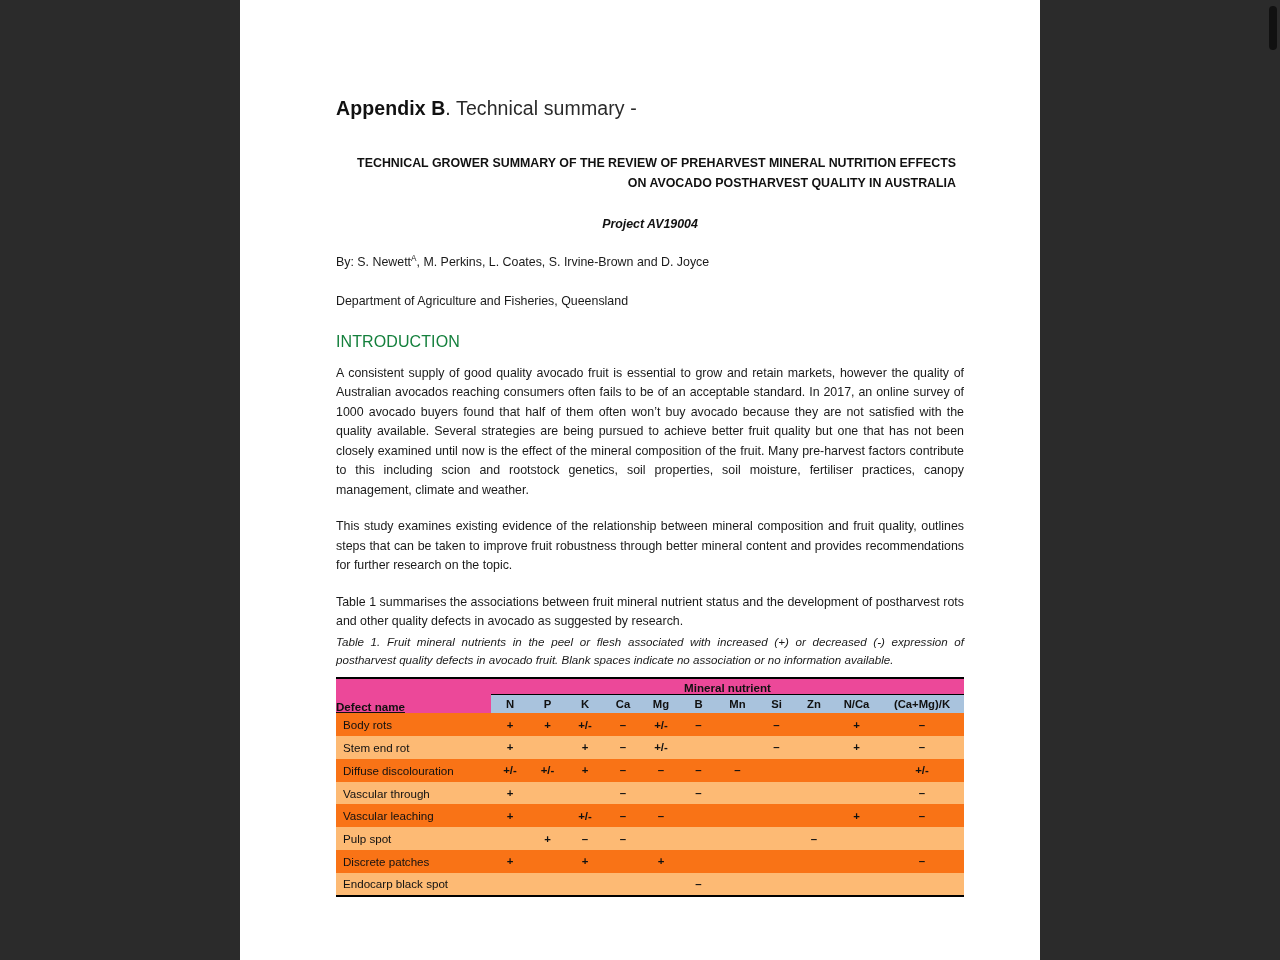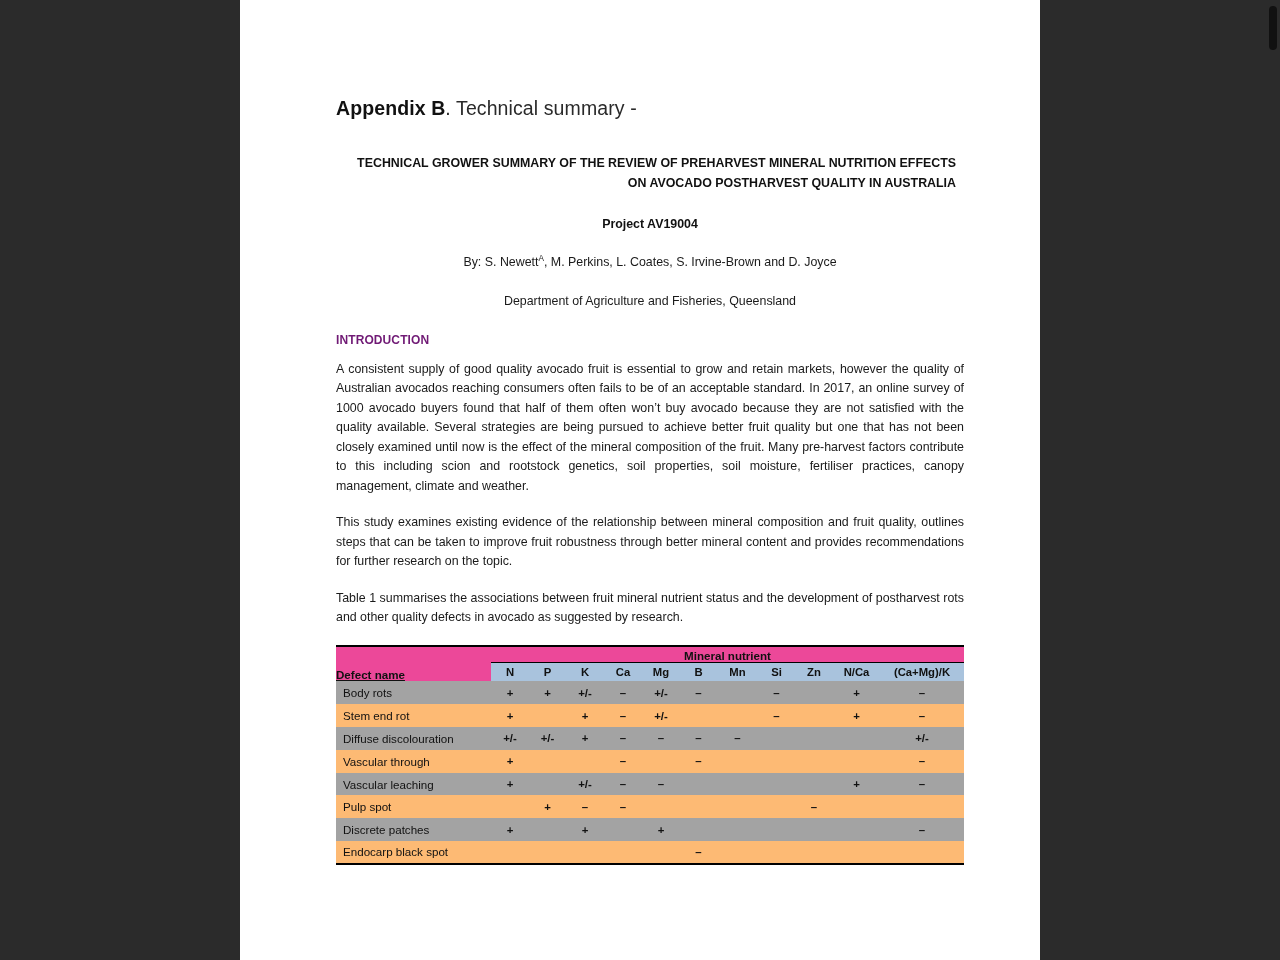--- a/index.html
+++ b/index.html
@@ -47,54 +47,54 @@
     line-height: 1.55;
     color: #111;
     margin: 0 8px 24px 8px;
   }
   .project-line {
     font-size: 12.4px;
     font-weight: 700;
     text-align: center;
     color: #111;
     margin: 0 0 24px 0;
+    font-style: italic;
   }
   .byline, .affil {
     font-size: 12.4px;
-    text-align: center;
     color: #1a1a1a;
     margin: 0 0 25px 0;
     font-weight: 400;
   }
   .byline sup, .corr sup {
     font-size: 8.2px;
     vertical-align: super;
     line-height: 0;
   }
   .corr {
     font-size: 11px;
     text-align: center;
     color: #1a1a1a;
     margin: 33px 0 22px 0;
   }
   .section-head {
-    font-size: 12px;
-    font-weight: 700;
-    color: #701a75;
+    font-size: 16px;
+    font-weight: 400;
+    color: #15803d;
     margin: 0 0 13px 0;
     letter-spacing: .1px;
   }
   p.body {
     font-size: 12.4px;
     line-height: 1.57;
     color: #1a1a1a;
     text-align: justify;
     margin: 0 0 17px 0;
   }
-  p.body.last { margin-bottom: 18px; }
+  p.body.last { margin-bottom: 2px; }
   p.caption {
     font-size: 11.6px;
     line-height: 1.5;
     font-style: italic;
     color: #1a1a1a;
     text-align: justify;
     margin: 0 0 9px 0;
   }
 
   
@@ -142,21 +142,21 @@
     text-align: center;
     font-size: 11.4px;
     font-weight: 700;
   }
   tbody tr td.defect {
     text-align: left;
     padding-left: 7px;
     font-weight: 400;
     font-size: 11.6px;
   }
-  tbody tr.odd td { background: #a3a3a3; }
+  tbody tr.odd td { background: #f97316; }
   tbody tr.even td { background: #fdba74; }
   tbody tr.lastrow td { border-bottom: 2.5px solid #000; }
 
   
   col.c-def { width: 155px; }
   col.c-n   { width: 38px; }
   col.c-p   { width: 37px; }
   col.c-k   { width: 38px; }
   col.c-ca  { width: 38px; }
   col.c-mg  { width: 38px; }
@@ -205,20 +205,21 @@
 
       <div class="affil">Department of Agriculture and Fisheries, Queensland</div>
 
 
       <div class="section-head">INTRODUCTION</div>
 
       <p class="body">A consistent supply of good quality avocado fruit is essential to grow and retain markets, however the quality of Australian avocados reaching consumers often fails to be of an acceptable standard. In 2017, an online survey of 1000 avocado buyers found that half of them often won’t buy avocado because they are not satisfied with the quality available. Several strategies are being pursued to achieve better fruit quality but one that has not been closely examined until now is the effect of the mineral composition of the fruit. Many pre-harvest factors contribute to this including scion and rootstock genetics, soil properties, soil moisture, fertiliser practices, canopy management, climate and weather.</p>
       <p class="body">This study examines existing evidence of the relationship between mineral composition and fruit quality, outlines steps that can be taken to improve fruit robustness through better mineral content and provides recommendations for further research on the topic.</p>
       <p class="body last">Table 1 summarises the associations between fruit mineral nutrient status and the development of postharvest rots and other quality defects in avocado as suggested by research.</p>
 
+      <p class="caption">Table 1. Fruit mineral nutrients in the peel or flesh associated with increased (+) or decreased (-) expression of postharvest quality defects in avocado fruit. Blank spaces indicate no association or no information available.</p>
 
       <table class="t1">
         <colgroup>
           <col class="c-def">
             <col class="c-n">
             <col class="c-p">
             <col class="c-k">
             <col class="c-ca">
             <col class="c-mg">
             <col class="c-b">

